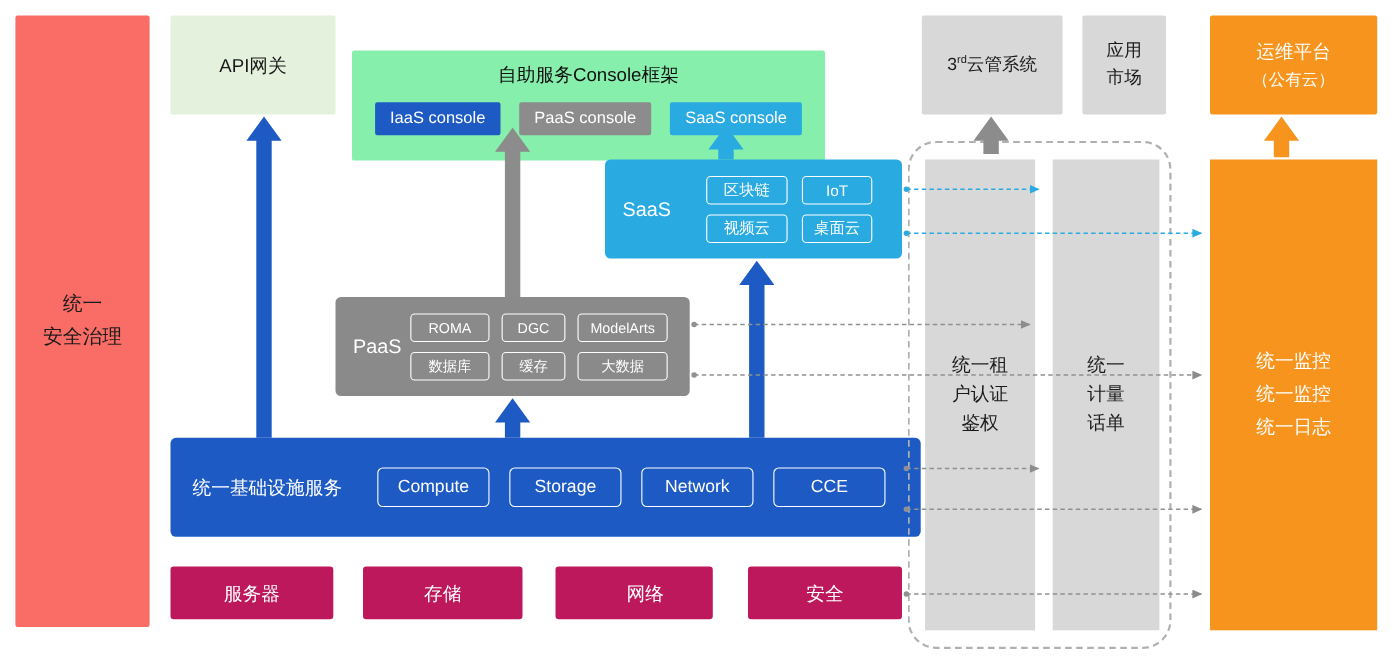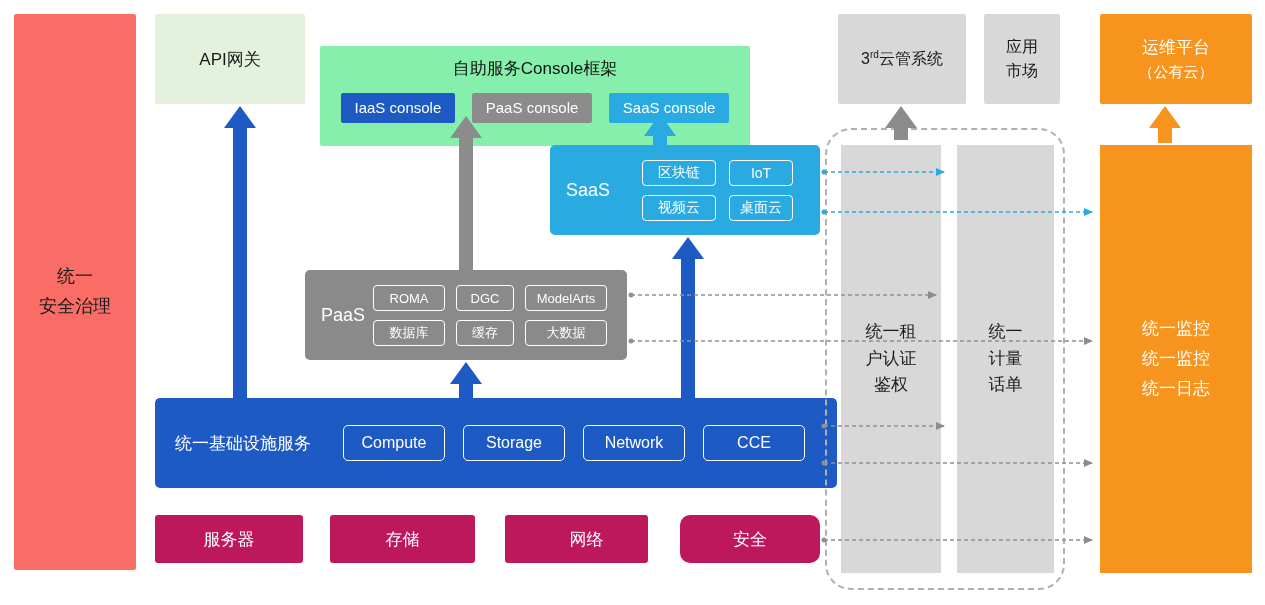--- a/index.html
+++ b/index.html
@@ -34,21 +34,21 @@
   .paas-grid{position:absolute;left:68px;top:15px;display:grid;grid-template-columns:72px 58px:82px;grid-template-columns:72px 58px 82px;gap:9px 11px;}
   .pill{border:1px solid #fff;border-radius:4px;color:#fff;font-size:14px;height:26px;display:flex;align-items:center;justify-content:center;box-sizing:border-box;}
   .pill-sm{font-size:13px;}
 
   .infra-box{left:155px;top:398px;width:682px;height:90px;background:#1D5AC4;border-radius:5px;}
   .infra-label{position:absolute;left:20px;top:0;height:100%;display:flex;align-items:center;color:#fff;font-size:17px;}
   .infra-row{position:absolute;left:188px;top:27px;display:flex;gap:18px;}
   .infra-pill{border:1.5px solid #fff;border-radius:5px;color:#fff;font-size:16px;height:36px;min-width:102px;padding:0 8px;display:flex;align-items:center;justify-content:center;box-sizing:border-box;}
 
   .hw{top:515px;height:48px;background:#be185d;border-radius:3px;color:#fff;font-size:17px;}
-  .hw1{left:155px;width:148px;} .hw2{left:330px;width:145px;} .hw3{left:505px;width:143px;padding-left:20px;} .hw4{left:680px;width:140px;border-radius:10px;}
+  .hw1{left:155px;width:148px;} .hw2{left:330px;width:145px;} .hw3{left:505px;width:143px;padding-left:20px;} .hw4{left:680px;width:140px;}
 
   .dash-frame{left:825px;top:128px;width:240px;height:462px;border:2px dashed #B0B0B0;border-radius:26px;}
   .auth-bar{left:841px;top:145px;width:100px;height:428px;background:#D8D8D8;color:#1a1a1a;font-size:17px;line-height:1.55;}
   .billing-bar{left:957px;top:145px;width:97px;height:428px;background:#D8D8D8;color:#1a1a1a;font-size:17px;line-height:1.55;}
   .monitor-bar{left:1100px;top:145px;width:152px;height:428px;background:#F7941E;color:#fff;font-size:17px;line-height:1.75;}
 
   .overlay{position:absolute;left:0;top:0;width:1265px;height:605px;pointer-events:none;}
 </style>
 </head>
 <body>

